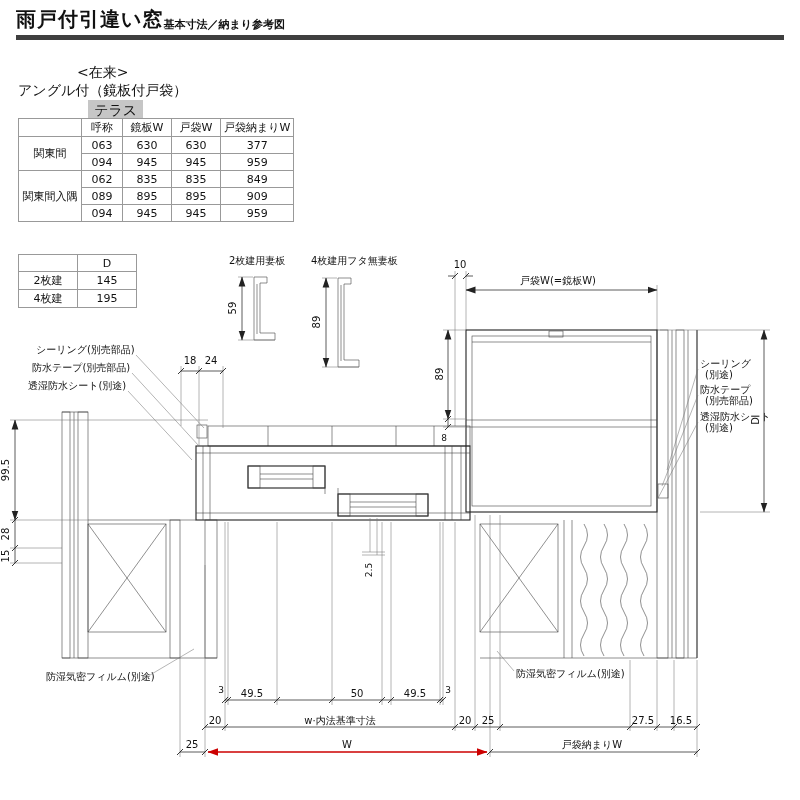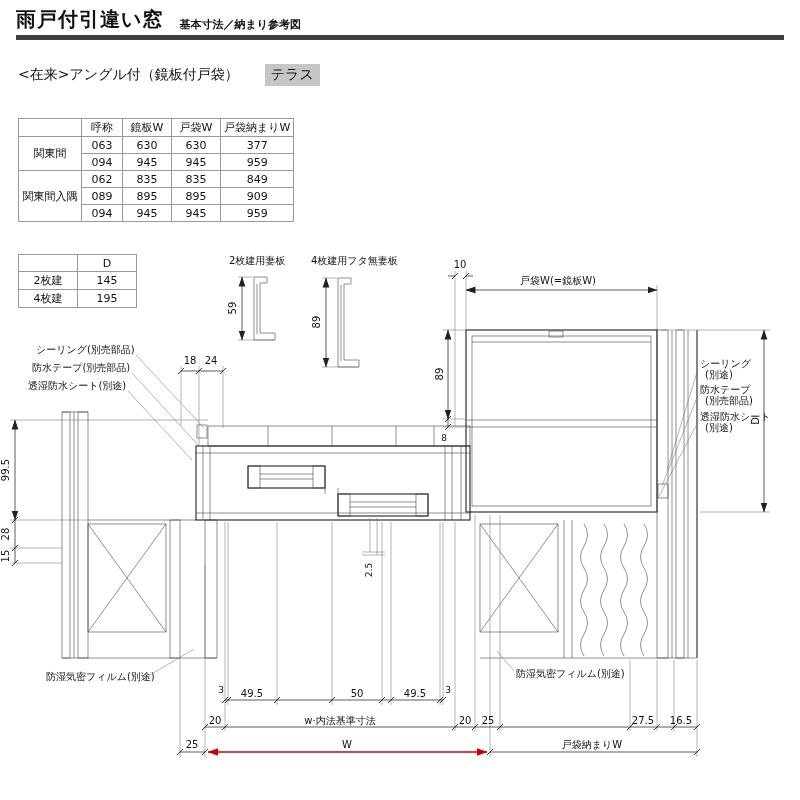--- a/index.html
+++ b/index.html
@@ -1,22 +1,22 @@
 <!DOCTYPE html>
 <html><head>
 <meta charset="utf-8">
 <style>
   html,body { margin:0; padding:0; background:#fff; }
   .page { position:relative; width:800px; height:800px; background:#fff; overflow:hidden;
           font-family:"DejaVu Sans","Liberation Sans",sans-serif; color:#111; }
-  .hdr { position:absolute; left:16px; top:6px; display:flex; align-items:flex-end; gap:16px; white-space:nowrap; }
+  .hdr { position:absolute; left:16px; top:6px; display:flex; align-items:flex-end; gap:0; white-space:nowrap; }
   .hdr .title { font-size:20px; font-weight:bold; letter-spacing:1px; }
   .hdr .subtitle { font-size:11px; font-weight:bold; padding-bottom:1px; }
   .title-bar { position:absolute; left:16px; top:35px; width:768px; height:5px; background:#3f3f3f; }
-  .subhdr { position:absolute; left:18px; top:64px; font-size:14px; display:flex; align-items:center; white-space:nowrap; }
+  .subhdr { position:absolute; left:18px; top:64px; font-size:14px; display:flex; align-items:center; white-space:nowrap;flex-direction:column; }
   .subhdr .spec { margin-left:0; }
   .subhdr .badge { margin-left:26px; background:#c6c6c6; padding:2px 6px; }
   .section-label { position:absolute; left:18px; top:94px; font-size:13px;margin-top:36px; }
   table.tbl { position:absolute; border-collapse:collapse; font-size:11px; background:#fff; }
   table.tbl td { border:1px solid #999; text-align:center; padding:1px 3px; height:14px; background:#fff;margin-top:48px; }
   #size-table { left:18px; top:118px; }
   #depth-table { left:18px; top:254px; }
   .c0 { min-width:56px; } .c1 { min-width:34px; } .c2 { min-width:42px; }
   .c3 { min-width:42px; } .c4 { min-width:62px; }
   .d0 { min-width:52px; } .d1 { min-width:52px; }

